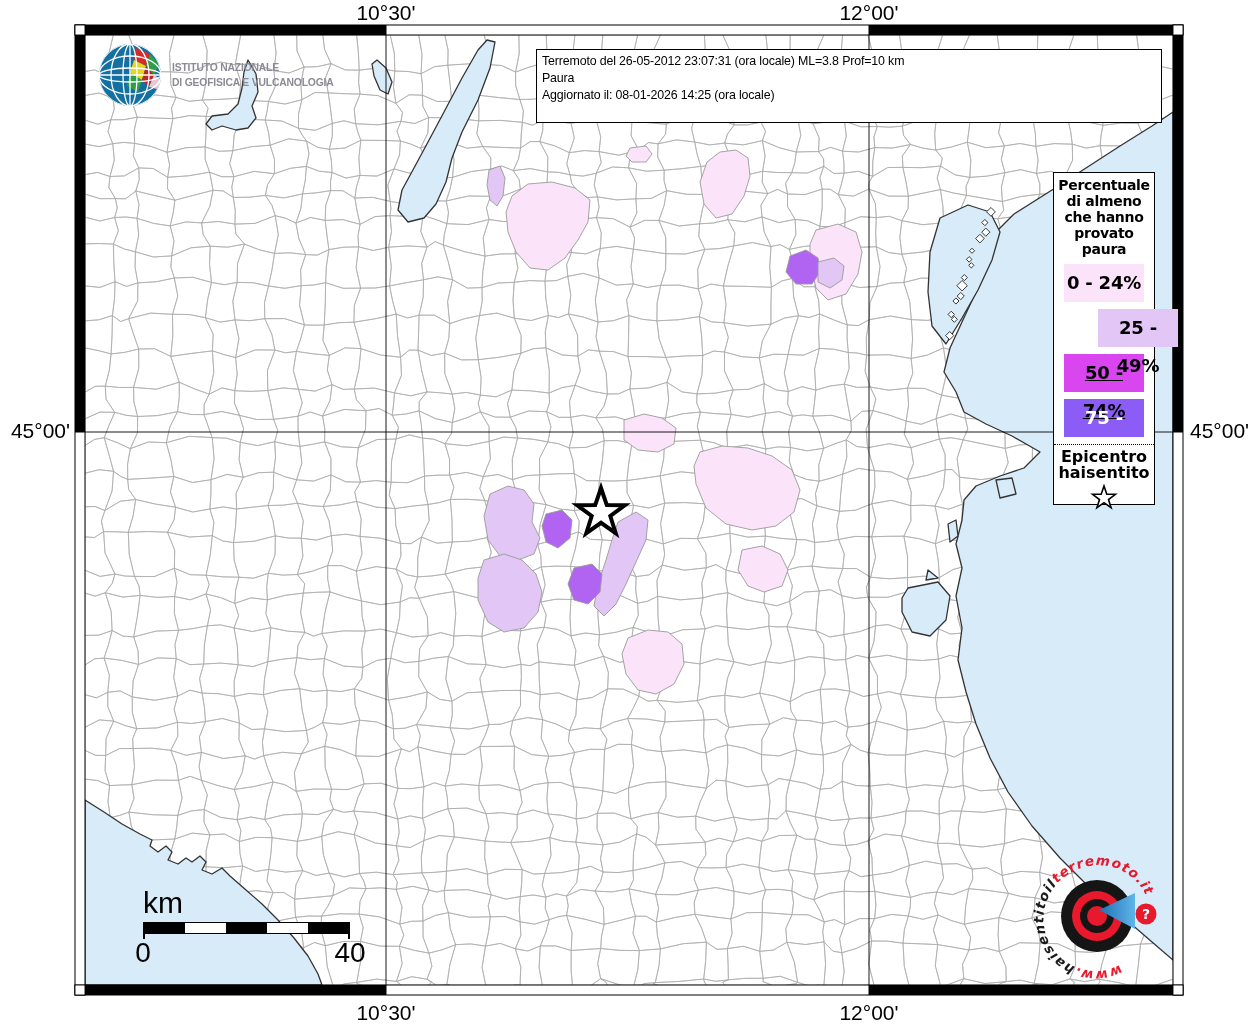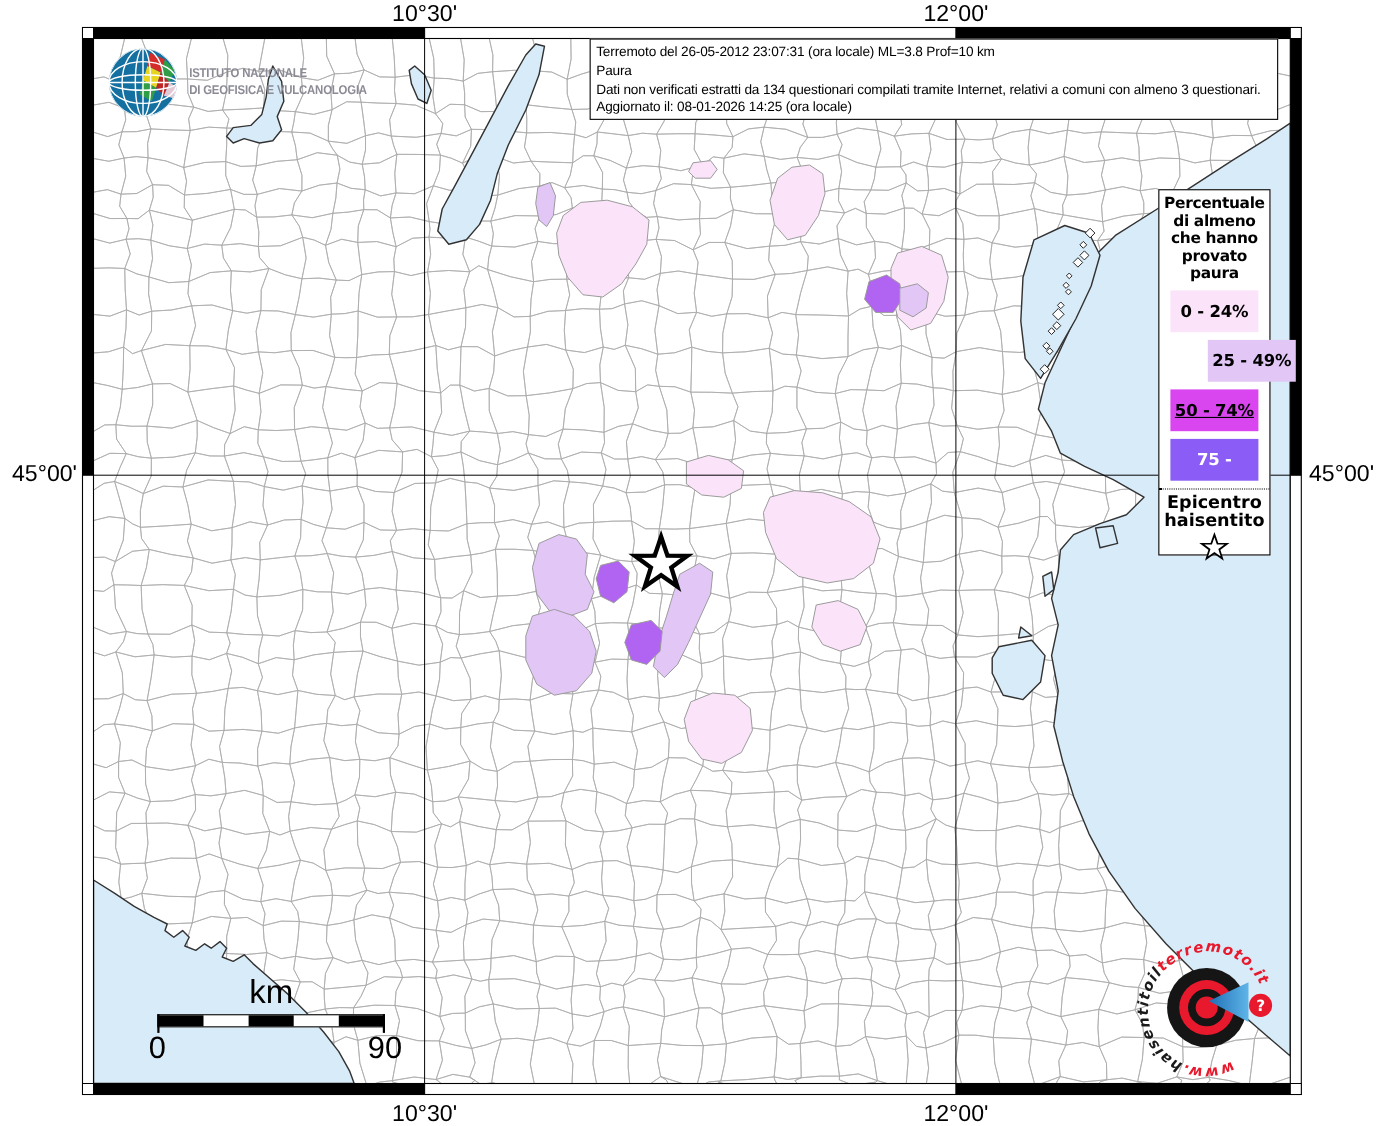--- a/index.html
+++ b/index.html
@@ -4,37 +4,37 @@
 <style>
   html,body{margin:0;padding:0;background:#fff;}
   .canvas{position:relative;width:1256px;height:1024px;background:#fff;overflow:hidden;
           font-family:"Liberation Sans",sans-serif;}
   #map-svg{position:absolute;left:0;top:0;z-index:0;}
   .axis-label{position:absolute;font-size:21px;color:#000;white-space:nowrap;z-index:2;}
   .axis-top{top:1px;transform:translateX(-50%);}
   .axis-bottom{top:1001px;transform:translateX(-50%);}
   .axis-left{left:4px;top:419px;width:66px;text-align:right;}
   .axis-right{left:1190px;top:419px;}
-  .info-box{position:absolute;left:536px;top:35px;width:626px;height:74px;background:#fff;
+  .info-box{position:absolute;left:536px;top:49px;width:626px;height:74px;background:#fff;
             border:1.2px solid #000;box-sizing:border-box;padding:3px 5px;z-index:3;
             font-size:12.4px;line-height:16.8px;letter-spacing:-0.15px;white-space:nowrap;overflow:hidden;}
   .legend{position:absolute;left:1053px;top:172px;width:102px;height:333px;background:#fff;
           border:1.3px solid #000;box-sizing:border-box;z-index:3;text-align:center;
           font-family:"DejaVu Sans","Liberation Sans",sans-serif;}
   .legend-title{padding-top:4px;font-weight:bold;font-size:14px;line-height:16px;letter-spacing:-0.3px;}
-  .swatch{width:80px;height:38px;margin:7px auto 0 auto;font-weight:bold;font-size:15px;
+  .swatch{width:80px;height:38px;margin:7px auto 0 auto;font-weight:bold;font-size:18px;
           line-height:38px;letter-spacing:-0.2px;}
   .legend-epi{margin-top:7px;border-top:1.6px dotted #000;padding-top:4px;font-weight:bold;
               font-size:16px;line-height:15.5px;}
   .legend-star{margin-top:3px;}
   .ingv{position:absolute;left:92px;top:42px;z-index:3;width:300px;height:70px;}
   .ingv-name{position:absolute;left:80px;top:18px;font-size:11.5px;line-height:15px;font-weight:bold;
              color:#8b8b96;letter-spacing:-0.2px;transform:scaleX(.9);transform-origin:left top;white-space:nowrap;}
   .scalebar{position:absolute;left:143px;top:886px;width:207px;z-index:3;color:#000;}
-  .sb-unit{text-align:center;font-size:30px;height:36px;}
+  .sb-unit{font-size:30px;height:36px;}
   .sb-bar{position:relative;height:10px;border:1.6px solid #000;display:flex;background:#fff;}
   .sb-seg{flex:1;}
   .sb-seg.b{background:#000;}
   .sb-tick{position:absolute;top:-1px;width:2px;height:17px;background:#000;}
   .sb-labels{position:relative;height:32px;margin-top:3px;font-size:28px;}
   .sb-min{position:absolute;left:0;transform:translateX(-50%);}
   .sb-max{position:absolute;right:0;transform:translateX(50%);}
   .hsit{position:absolute;left:1028px;top:852px;z-index:4;width:150px;height:133px;}
 </style>
 </head>
@@ -133,21 +133,20 @@
   <div class="axis-label axis-top" style="left:386px">10°30'</div>
   <div class="axis-label axis-top" style="left:869px">12°00'</div>
   <div class="axis-label axis-bottom" style="left:386px">10°30'</div>
   <div class="axis-label axis-bottom" style="left:869px">12°00'</div>
   <div class="axis-label axis-left">45°00'</div>
   <div class="axis-label axis-right">45°00'</div>
 
   <div class="info-box">
     <div>Terremoto del 26-05-2012 23:07:31 (ora locale) ML=3.8 Prof=10 km</div>
     <div>Paura</div>
-    <div>Dati non verificati estratti da 134 questionari compilati tramite Internet, relativi a comuni con almeno 3 questionari.</div>
     <div>Aggiornato il: 08-01-2026 14:25 (ora locale)</div>
   </div>
 
   <div class="legend">
     <div class="legend-title">
       <div>Percentuale</div>
       <div>di almeno</div>
       <div>che hanno</div>
       <div>provato</div>
       <div>paura</div>
@@ -203,21 +202,21 @@
       <div class="sb-tick" style="left:-1px"></div>
       <div class="sb-seg b"></div>
         <div class="sb-seg"></div>
       <div class="sb-seg b"></div>
         <div class="sb-seg"></div>
       <div class="sb-seg b"></div>
       <div class="sb-tick" style="right:-1px"></div>
     </div>
     <div class="sb-labels">
       <span class="sb-min">0</span>
-      <span class="sb-max">90</span>
+      <span class="sb-max">40</span>
     </div>
   </div>
 
   <div class="hsit">
     <svg width="150" height="133" viewBox="0 0 150 133">
       <defs>
         <linearGradient id="coneGrad" x1="0" y1="0" x2="1" y2="0">
           <stop offset="0" stop-color="#1f6fb5"></stop>
             <stop offset="1" stop-color="#5fb5e8"></stop>
         </linearGradient>

